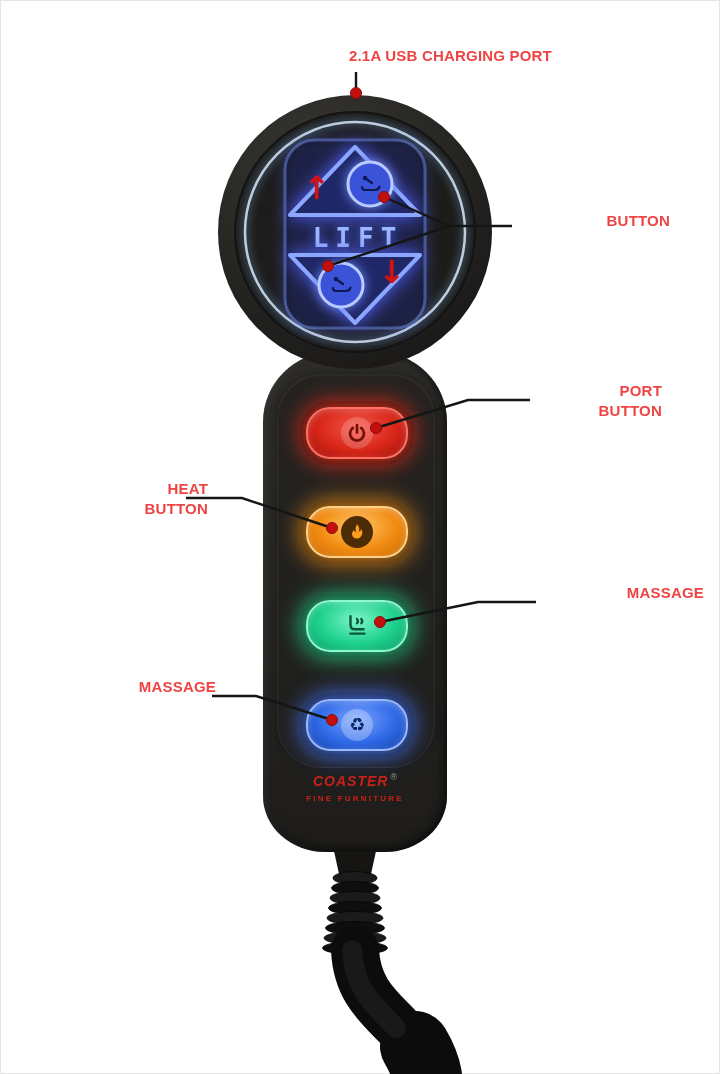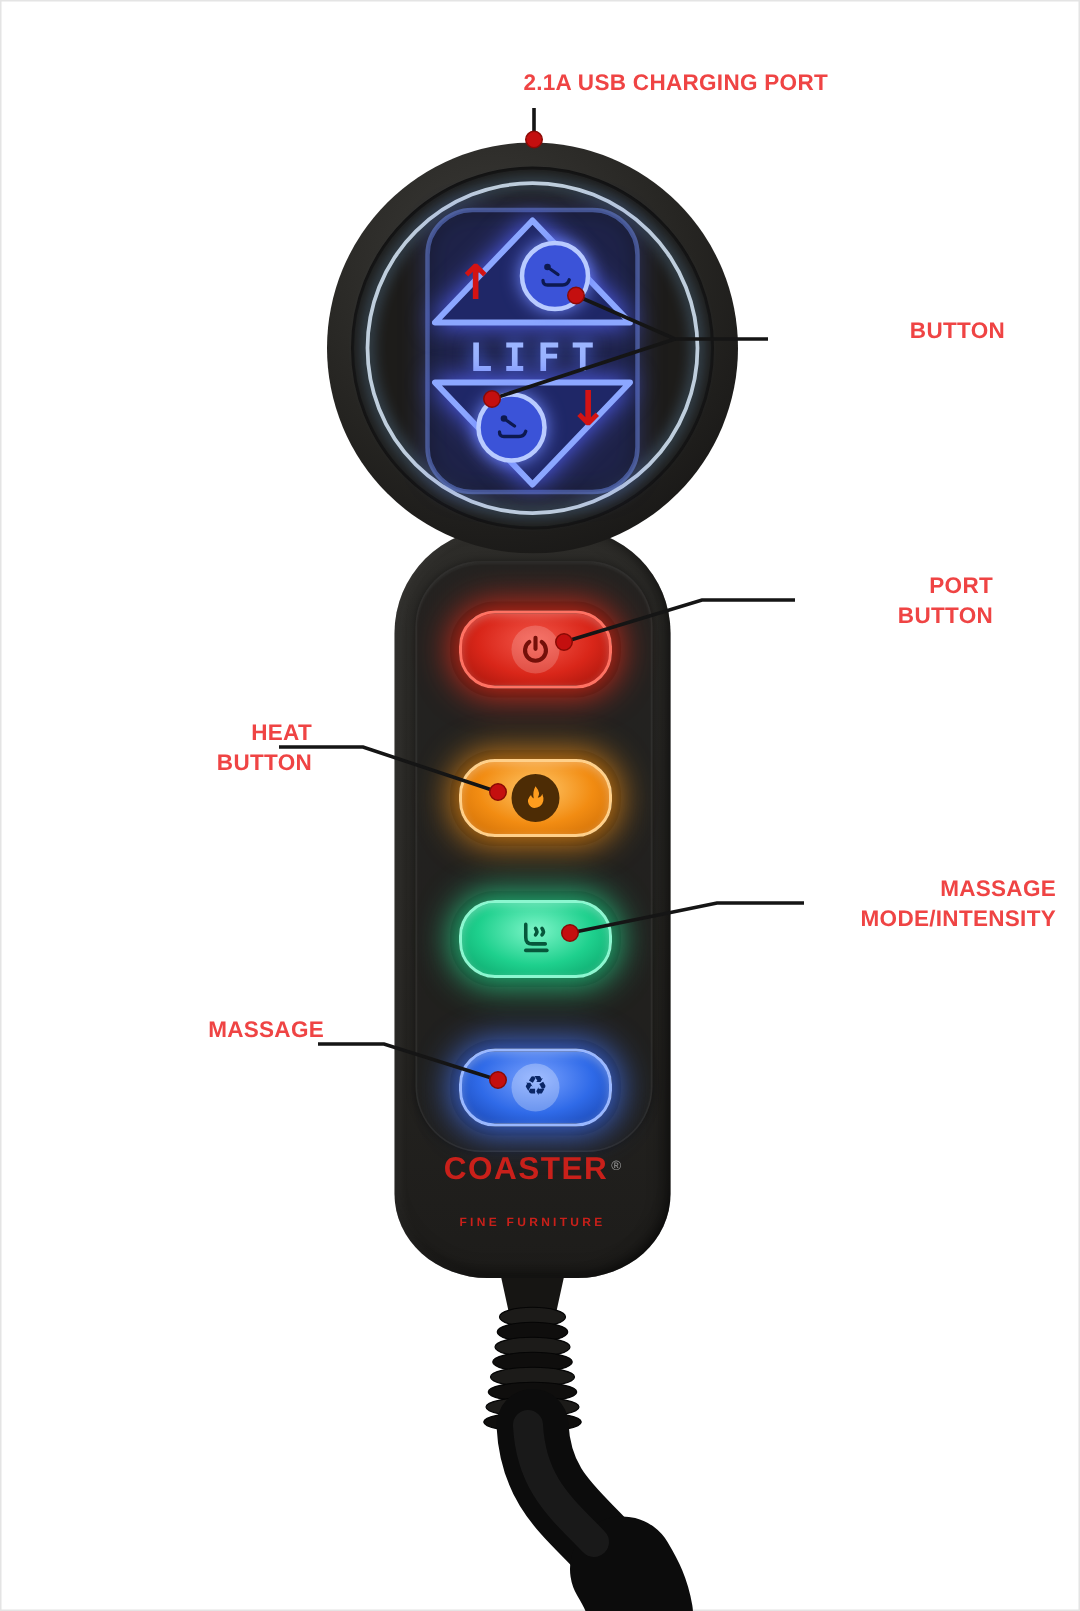--- a/index.html
+++ b/index.html
@@ -61,23 +61,23 @@
   .icon-disc{width:32px;height:32px;border-radius:50%;display:flex;align-items:center;justify-content:center;}
   .power-disc{background:rgba(255,255,255,.18);}
   .heat-disc{background:#4d2c05;}
   .zone-disc{background:rgba(255,255,255,.28);}
   .zone-glyph{font-size:18px;font-weight:bold;color:#0a2666;line-height:1;
     font-family:"DejaVu Sans",sans-serif;}
 
   
   .brand{position:absolute;left:0;top:414px;width:100%;text-align:center;}
   .brand-row{line-height:22px;}
-  .brand-name{font-size:21px;font-weight:bold;color:#c9201a;letter-spacing:1px;}
+  .brand-name{font-size:14px;font-weight:bold;color:#c9201a;letter-spacing:1px;font-style:italic;}
   .brand-reg{font-size:9px;color:#9a9a9a;vertical-align:super;margin-left:2px;}
-  .brand-sub{font-size:8px;font-weight:bold;color:#c9201a;letter-spacing:2.2px;margin-top:17px;}
+  .brand-sub{font-size:8px;font-weight:bold;color:#c9201a;letter-spacing:2.2px;margin-top:2px;}
 
   
   .cable-layer{z-index:1;}
   .head-layer{z-index:3;left:218px;top:95px;}
   .callout-layer{z-index:5;}
 </style>
 </head>
 <body>
 
 <div class="stage">
@@ -208,19 +208,18 @@
   <div class="callout-label" id="power-callout">
     <span class="cl-line">PORT</span>
     <span class="cl-line">BUTTON</span>
   </div>
   <div class="callout-label" id="heat-callout">
     <span class="cl-line">HEAT</span>
     <span class="cl-line">BUTTON</span>
   </div>
   <div class="callout-label" id="mode-callout">
     <span class="cl-line">MASSAGE</span>
-    <span class="cl-line">MODE/INTENSITY</span>
   </div>
   <div class="callout-label" id="zone-callout">
     <span class="cl-line">MASSAGE</span>
   </div>
 
 </div>
 
 </body></html>

